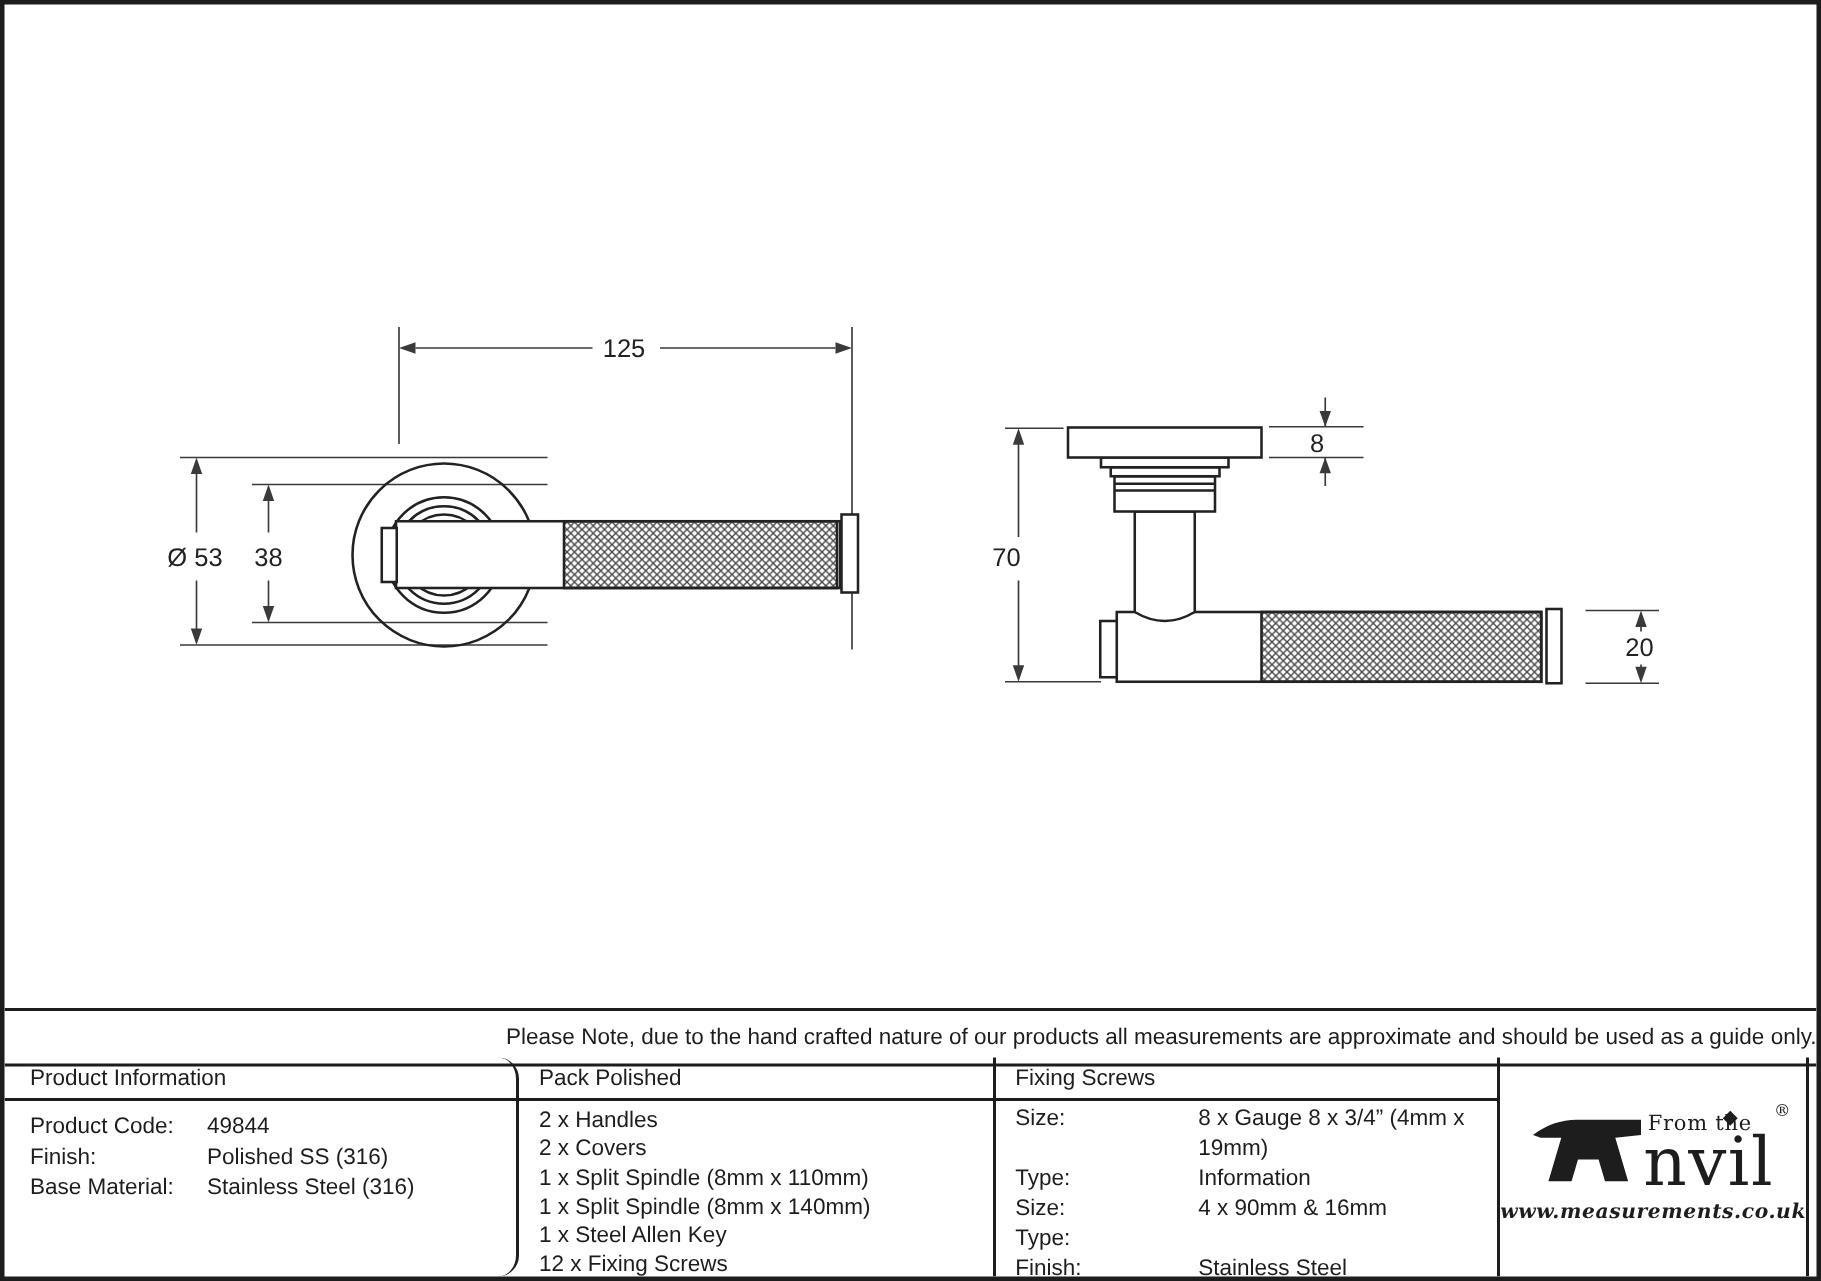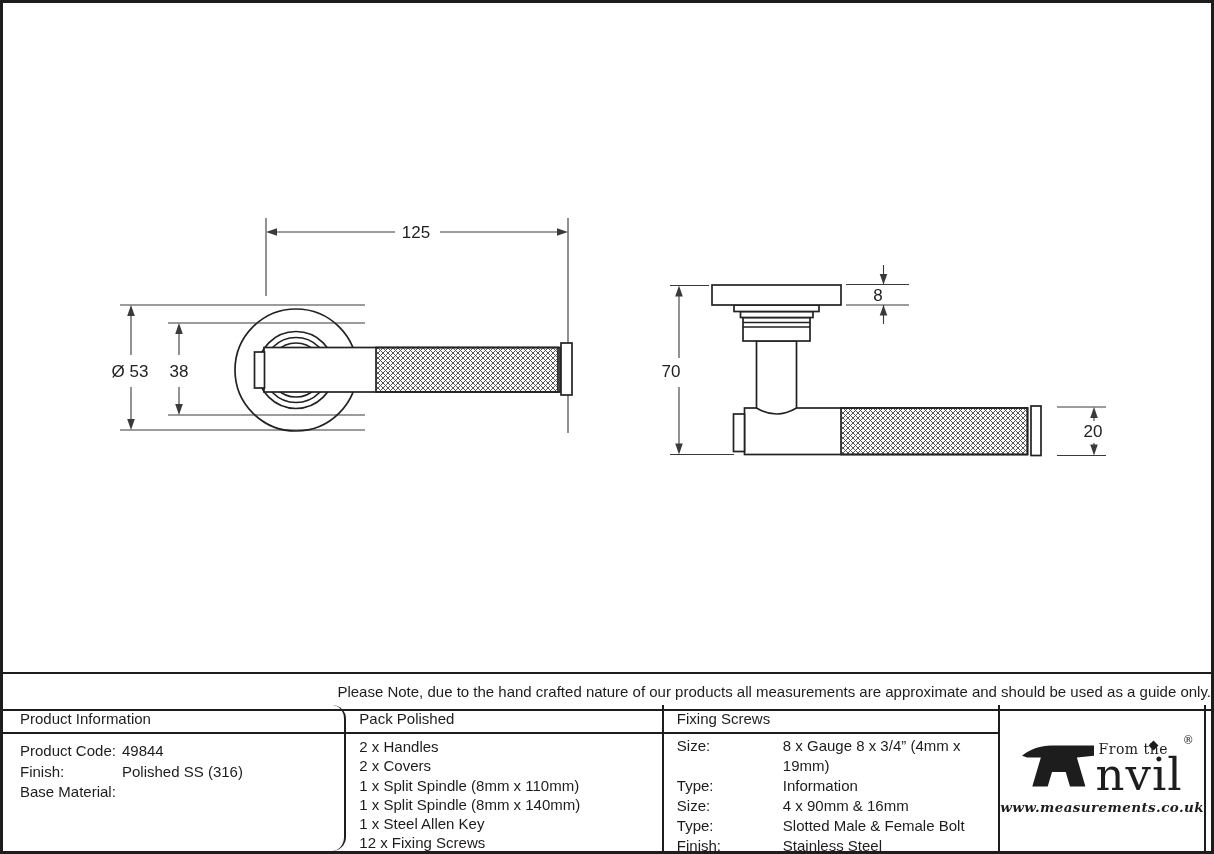--- a/index.html
+++ b/index.html
@@ -51,21 +51,21 @@
   .col-product .thead{padding-left:17px;}
   .col-pack .thead,.col-pack .tbody{padding-left:13px;}
   .col-fix .thead,.col-fix .tbody{padding-left:13px;}
   .tbody{font-size:15px;padding-top:4px;}
   .col-product .tbody{padding-left:17px;line-height:20.5px;padding-top:7px;}
   .col-pack .tbody{line-height:19.3px;padding-top:3px;}
   .col-fix .tbody{line-height:20px;padding-top:2px;}
   .kv{display:flex;}
   .kv .k{flex:0 0 102px;}
   .col-fix .kv .k{flex:0 0 106px;}
-  .kv .v{flex:1;padding-right:4px;}
+  .kv .v{flex:1;padding-right:4px;margin-left:16px;}
   
   .logo-box{
     flex:1;margin-right:5px;
     border-right:2px solid var(--ink);
     display:flex;flex-direction:column;
     align-items:center;justify-content:center;
   }
   .logo-block{position:relative;display:flex;align-items:flex-end;}
   .anvil-icon{display:block;margin-bottom:6px;}
   .logo-right{position:relative;margin-left:2px;}
@@ -206,20 +206,21 @@
         <div class="kv">
           <span class="k">Product Code:</span>
           <span class="v">49844</span>
         </div>
         <div class="kv">
           <span class="k">Finish:</span>
           <span class="v">Polished SS (316)</span>
         </div>
         <div class="kv">
           <span class="k">Base Material:</span>
+          <span class="v">Stainless Steel (316)</span>
         </div>
       </div>
     </div>
 
     <div class="tcell col-pack">
       <div class="thead">Pack Polished</div>
       <div class="tbody">
         <div>2 x Handles</div>
         <div>2 x Covers</div>
         <div>1 x Split Spindle (8mm x 110mm)</div>
@@ -239,21 +240,20 @@
         <div class="kv">
           <span class="k">Type:</span>
           <span class="v">Information</span>
         </div>
         <div class="kv">
           <span class="k">Size:</span>
           <span class="v">4 x 90mm &amp; 16mm</span>
         </div>
         <div class="kv">
           <span class="k">Type:</span>
-          <span class="v">Slotted Male &amp; Female Bolt</span>
         </div>
         <div class="kv">
           <span class="k">Finish:</span>
           <span class="v">Stainless Steel</span>
         </div>
 
       </div>
     </div>
 
     <div class="logo-box">

